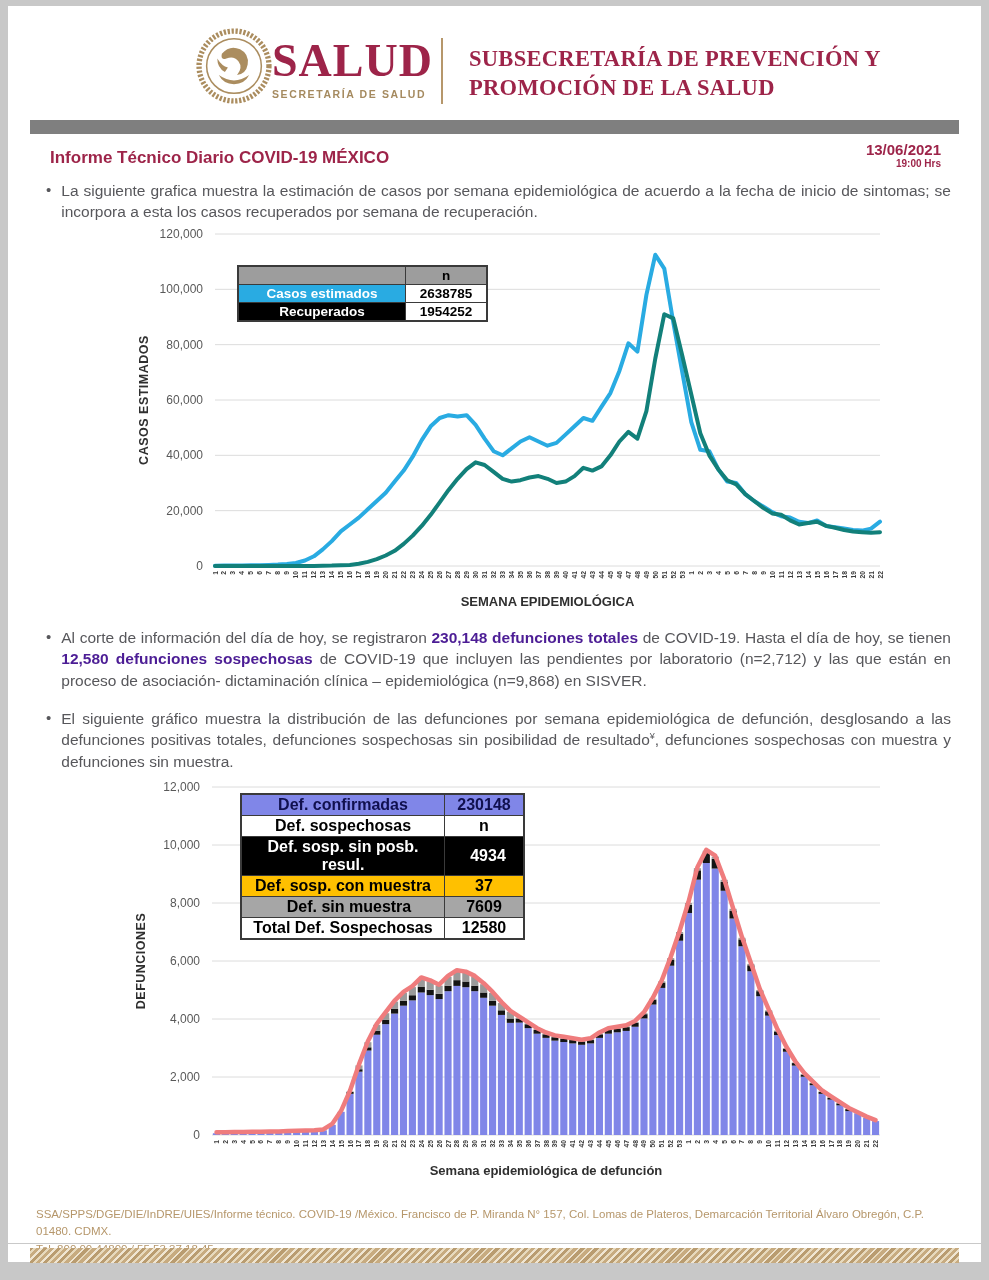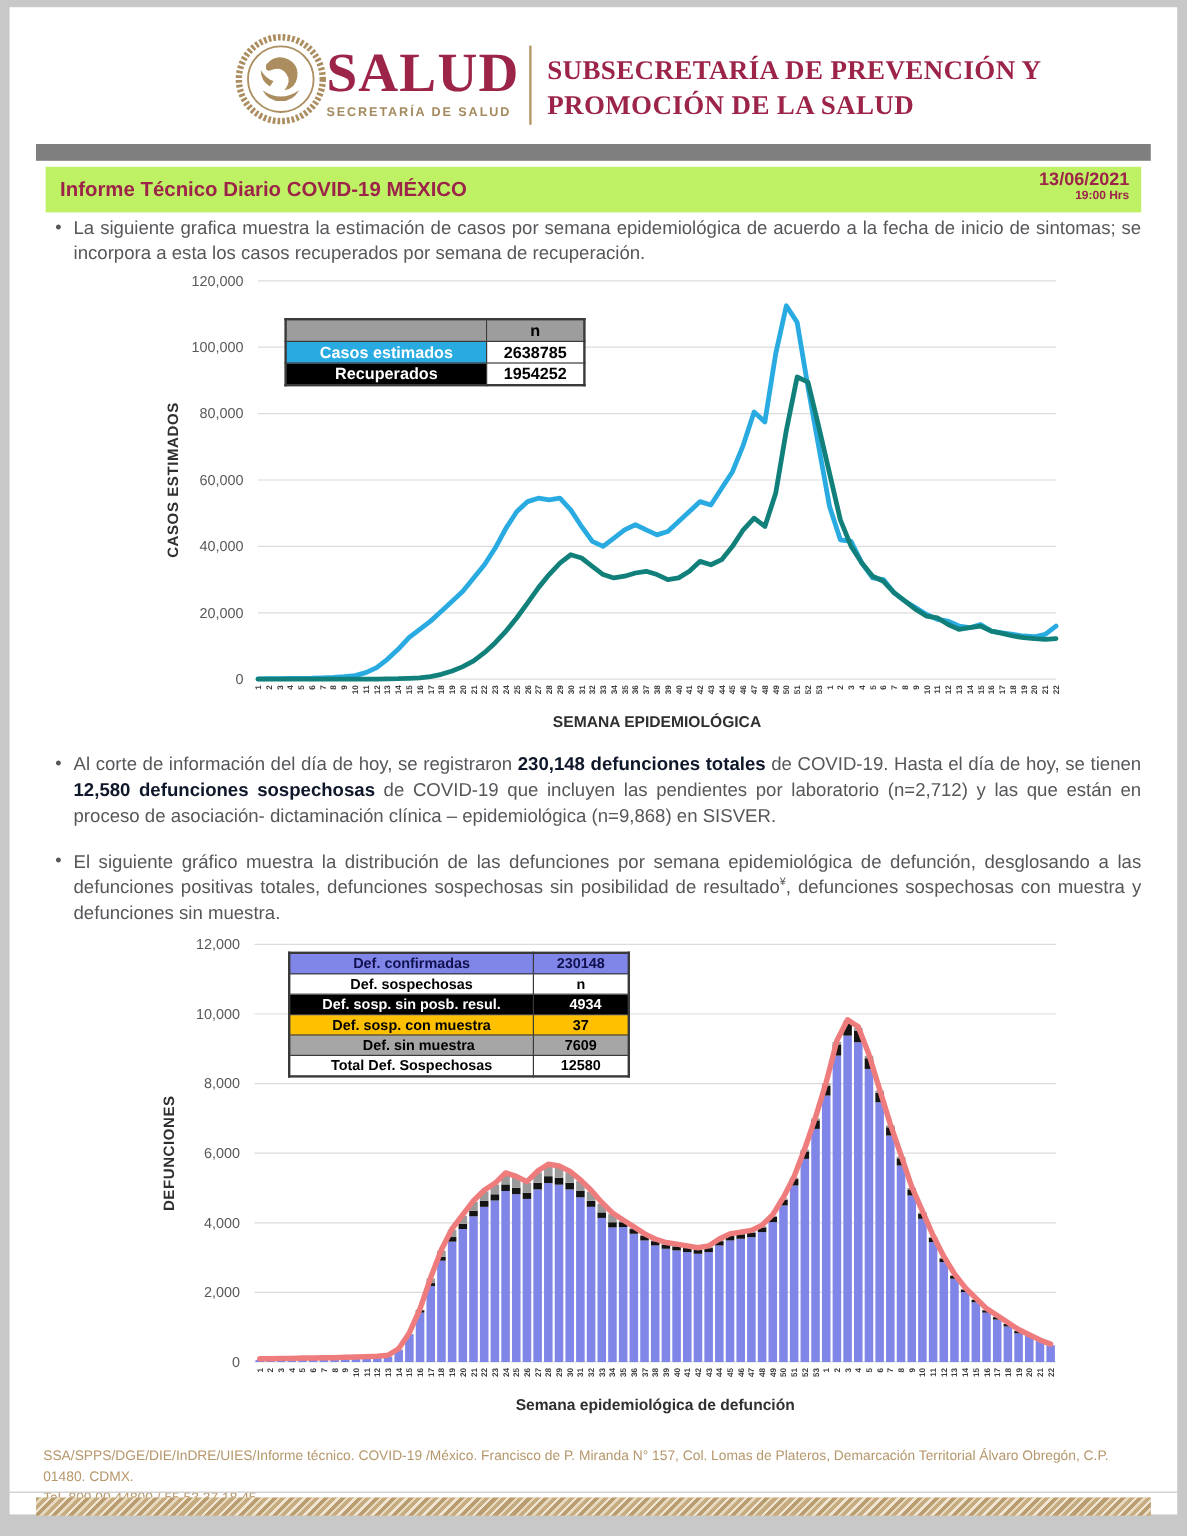--- a/index.html
+++ b/index.html
@@ -6,53 +6,53 @@
   #stage{position:relative;width:989px;height:1280px;background:#c8c8c8;overflow:hidden;}
   #page{position:absolute;left:8px;top:6px;width:973px;height:1256px;background:#ffffff;}
   .abs{position:absolute;}
 
   
   #emblem{left:196px;top:28px;width:76px;height:76px;}
   #brand-block{left:272px;top:38px;width:170px;}
   #brand{font-family:"Liberation Serif",serif;font-weight:bold;font-size:46px;color:#9d2449;letter-spacing:1px;line-height:1;}
   #brand-sub{font-size:10.5px;color:#a58a5f;font-weight:bold;letter-spacing:1.6px;margin-top:4px;}
   #hdr-divider{left:441px;top:38px;width:2px;height:66px;background:#b6976b;}
-  #hdr-right{left:456px;top:44px;width:460px;font-family:"Liberation Serif",serif;font-weight:bold;font-size:22.5px;color:#9d2449;line-height:1.3;letter-spacing:.3px;}
+  #hdr-right{left:469px;top:44px;width:460px;font-family:"Liberation Serif",serif;font-weight:bold;font-size:22.5px;color:#9d2449;line-height:1.3;letter-spacing:.3px;}
 
   #gray-bar{left:30px;top:120px;width:929px;height:14px;background:#7f7f7f;}
 
   
-  #title-bar{left:38px;top:139px;width:913px;height:38px;background:#bef264;}
+  #title-bar{left:38px;top:139px;width:913px;height:38px;background:#ffffff;}
   #report-title{position:absolute;left:12px;top:0;height:38px;line-height:38px;font-size:17px;font-weight:bold;color:#9d2449;}
   #date-block{position:absolute;right:10px;top:2px;text-align:right;color:#9d2449;font-weight:bold;}
   #date-line{font-size:15px;}
   #time-line{font-size:10px;}
 
   .bullet-row{display:flex;gap:10px;color:#57575b;font-size:15.5px;line-height:1.38;}
   .bullet-dot{flex:0 0 auto;font-size:15px;line-height:1.38;}
   .bullet-text{text-align:justify;}
-  .bullet-text b{color:#0f172a;}
+  .bullet-text b{color:#4c1d95;}
   sup.mark{font-size:9px;vertical-align:super;line-height:0;}
 
   #bullet1{left:46px;top:180px;width:905px;}
   #bullet2{left:46px;top:627px;width:905px;}
   #bullet3{left:46px;top:708px;width:905px;}
 
   .chart{overflow:visible;}
   #chart1{left:30px;top:228px;width:929px;height:382px;}
   #chart2{left:30px;top:783px;width:929px;height:402px;}
   .chart svg{position:absolute;left:0;top:0;overflow:visible;}
 
   
   table.legend{position:absolute;border-collapse:collapse;font-family:"Liberation Sans",sans-serif;}
   table.legend td{border:1px solid #3a3a3a;font-weight:bold;text-align:center;padding:1px 4px;}
   #legend1{left:207px;top:37px;font-size:13.5px;}
   #legend1 td.lab{width:158px;}
   #legend1 td.val{width:72px;background:#ffffff;color:#000;}
-  #legend2{left:210px;top:10px;font-size:12px;}
+  #legend2{left:210px;top:10px;font-size:16px;}
   #legend2 td.lab{width:182px;}
   #legend2 td.val{width:62px;}
 
   
   #footer-text{left:36px;top:1206px;width:920px;font-size:11.5px;color:#b6976b;line-height:1.5;}
   #footer-line{left:8px;top:1243px;width:973px;height:1px;background:#c9c9c9;}
   #pattern-band{left:30px;top:1248px;width:929px;height:15px;
     background:
       repeating-linear-gradient(-45deg,#c7ab80 0 3px,#e7d9bd 3px 5px,#b99c70 5px 8px,#efe5d2 8px 10px),
       #d9c49c;}

